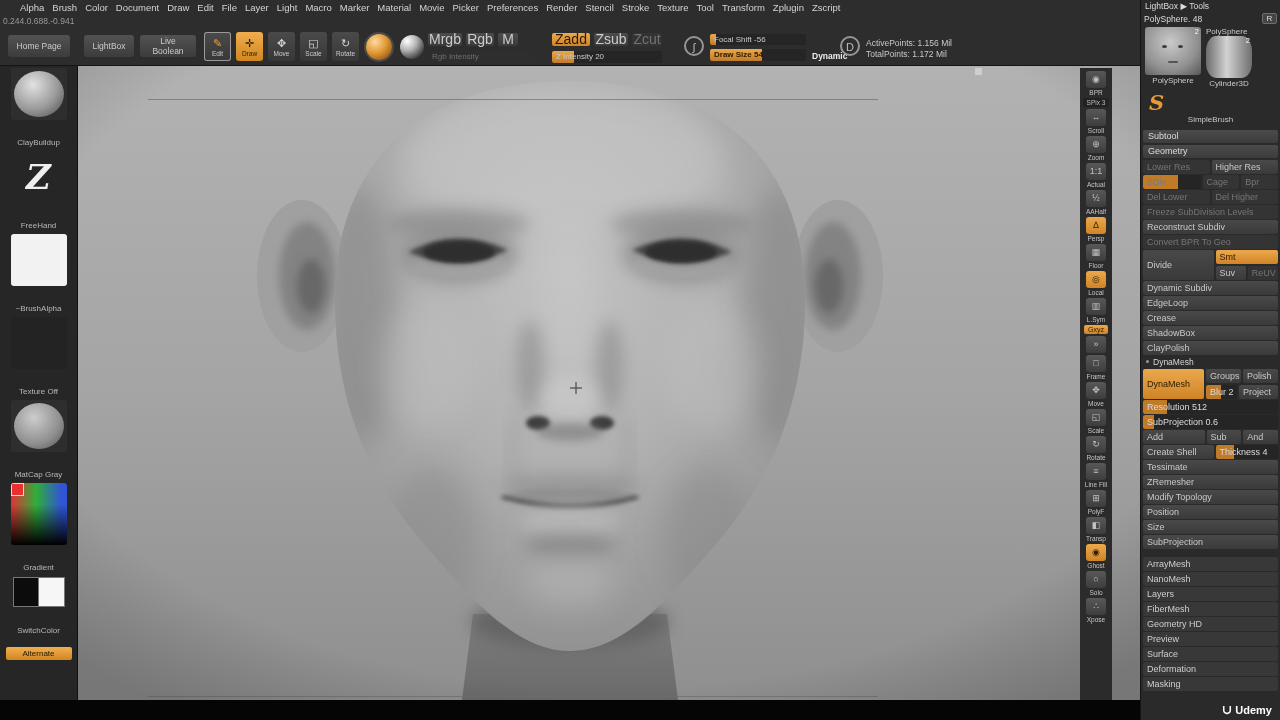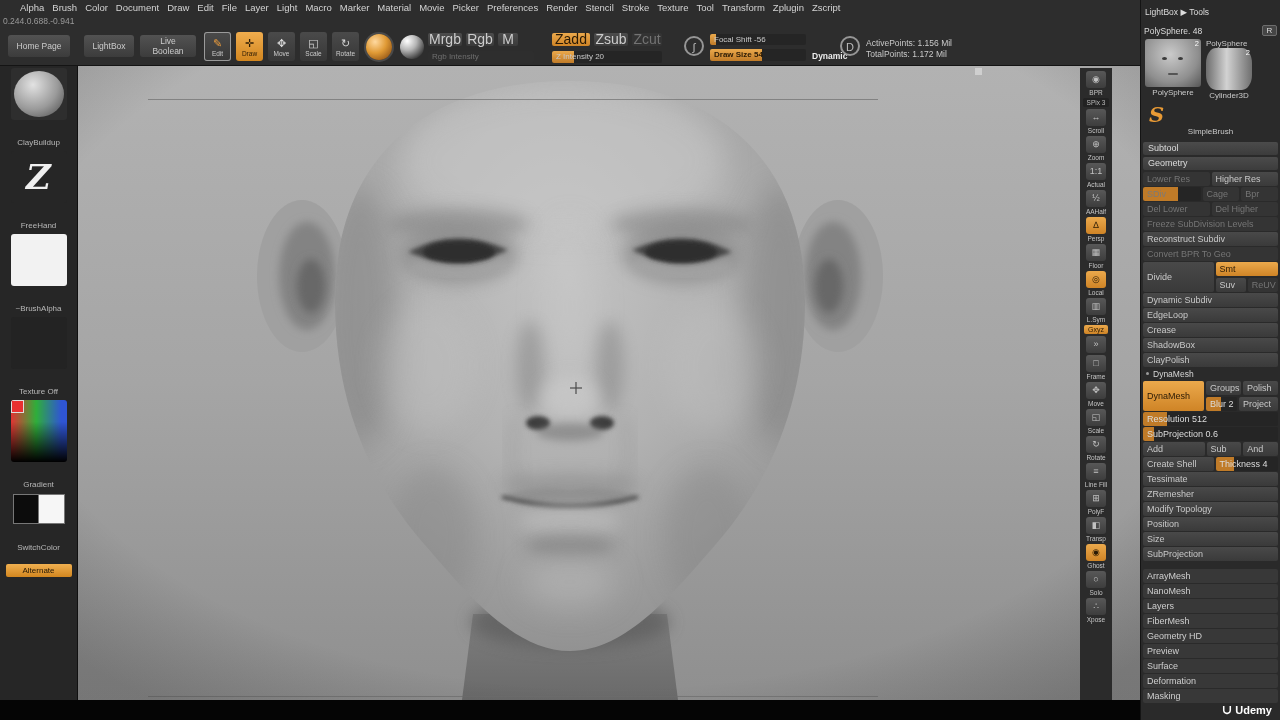--- a/index.html
+++ b/index.html
@@ -76,21 +76,21 @@
   .shelf-item{display:flex;flex-direction:column;align-items:center;width:30px;}
   .shelf-icon{width:20px;height:17px;background:linear-gradient(#585858,#3d3d3d);border-radius:3px;
               color:#c2c2c2;font-size:9px;line-height:17px;text-align:center;overflow:hidden;}
   .shelf-item.active .shelf-icon{background:linear-gradient(#eba94c,#cf8426);color:#2a1a05;}
   .shelf-label{font-size:6.5px;color:#c5c5c5;margin-top:1px;white-space:nowrap;}
   .shelf-ltext{background:linear-gradient(#eba94c,#cf8426);color:#2a1a05;font-size:7px;padding:1px 4px;border-radius:2px;}
   .shelf-slider{width:26px;height:9px;background:#222;border-radius:2px;color:#bbb;font-size:6.5px;line-height:9px;text-align:center;}
   
   .right-panel{position:absolute;left:1140px;top:0;width:140px;height:720px;background:#2a2a2a;
                border-left:1px solid #141414;box-sizing:border-box;overflow:hidden;z-index:6;}
-  .rp-breadcrumb{font-size:8.5px;color:#dddddd;padding:7px 4px;}
+  .rp-breadcrumb{font-size:8.5px;color:#dddddd;padding:1px 4px;}
   .rp-toolrow{display:flex;justify-content:space-between;align-items:center;padding:0 3px;font-size:8.5px;color:#dddddd;height:13px;}
   .rbtn{width:15px;height:11px;font-size:8px;background:#454545;border:1px solid #6d6d6d;color:#dddddd;
         border-radius:2px;line-height:9px;text-align:center;padding:0;font-family:inherit;}
   .rp-thumbs{display:flex;gap:5px;padding:2px 4px;}
   .rp-thumb-col{display:flex;flex-direction:column;align-items:center;}
   .rp-thumb{width:56px;height:48px;background:#1f1f1f;border-radius:3px;position:relative;}
   .rp-thumb.head{background:radial-gradient(circle at 45% 32%,#cacaca,#8f8f8f 62%,#555);}
   .rp-thumb.head::before{content:'';position:absolute;left:17px;top:18px;width:5px;height:3px;border-radius:50%;
         background:#3a3a3a;box-shadow:16px 0 0 #3a3a3a;}
   .rp-thumb.head::after{content:'';position:absolute;left:23px;top:34px;width:10px;height:2px;background:#555;border-radius:2px;}
@@ -225,20 +225,24 @@
         <div class="th z-stroke">Z</div>
         <div class="th-label">FreeHand</div>
       </div>
       <div class="tray-item">
         <div class="th white-square"></div>
         <div class="th-label">~BrushAlpha</div>
       </div>
       <div class="tray-item">
         <div class="th empty-square"></div>
         <div class="th-label">Texture Off</div>
+      </div>
+      <div class="tray-item">
+        <div class="th gray-sphere"></div>
+        <div class="th-label">MatCap Gray</div>
       </div>
       <div class="tray-item">
         <div class="th color-picker"></div>
         <div class="th-label">Gradient</div>
       </div>
       <div class="tray-item">
         <div class="th swatch-pair"></div>
         <div class="th-label">SwitchColor</div>
       </div>
       <div class="tray-item">

